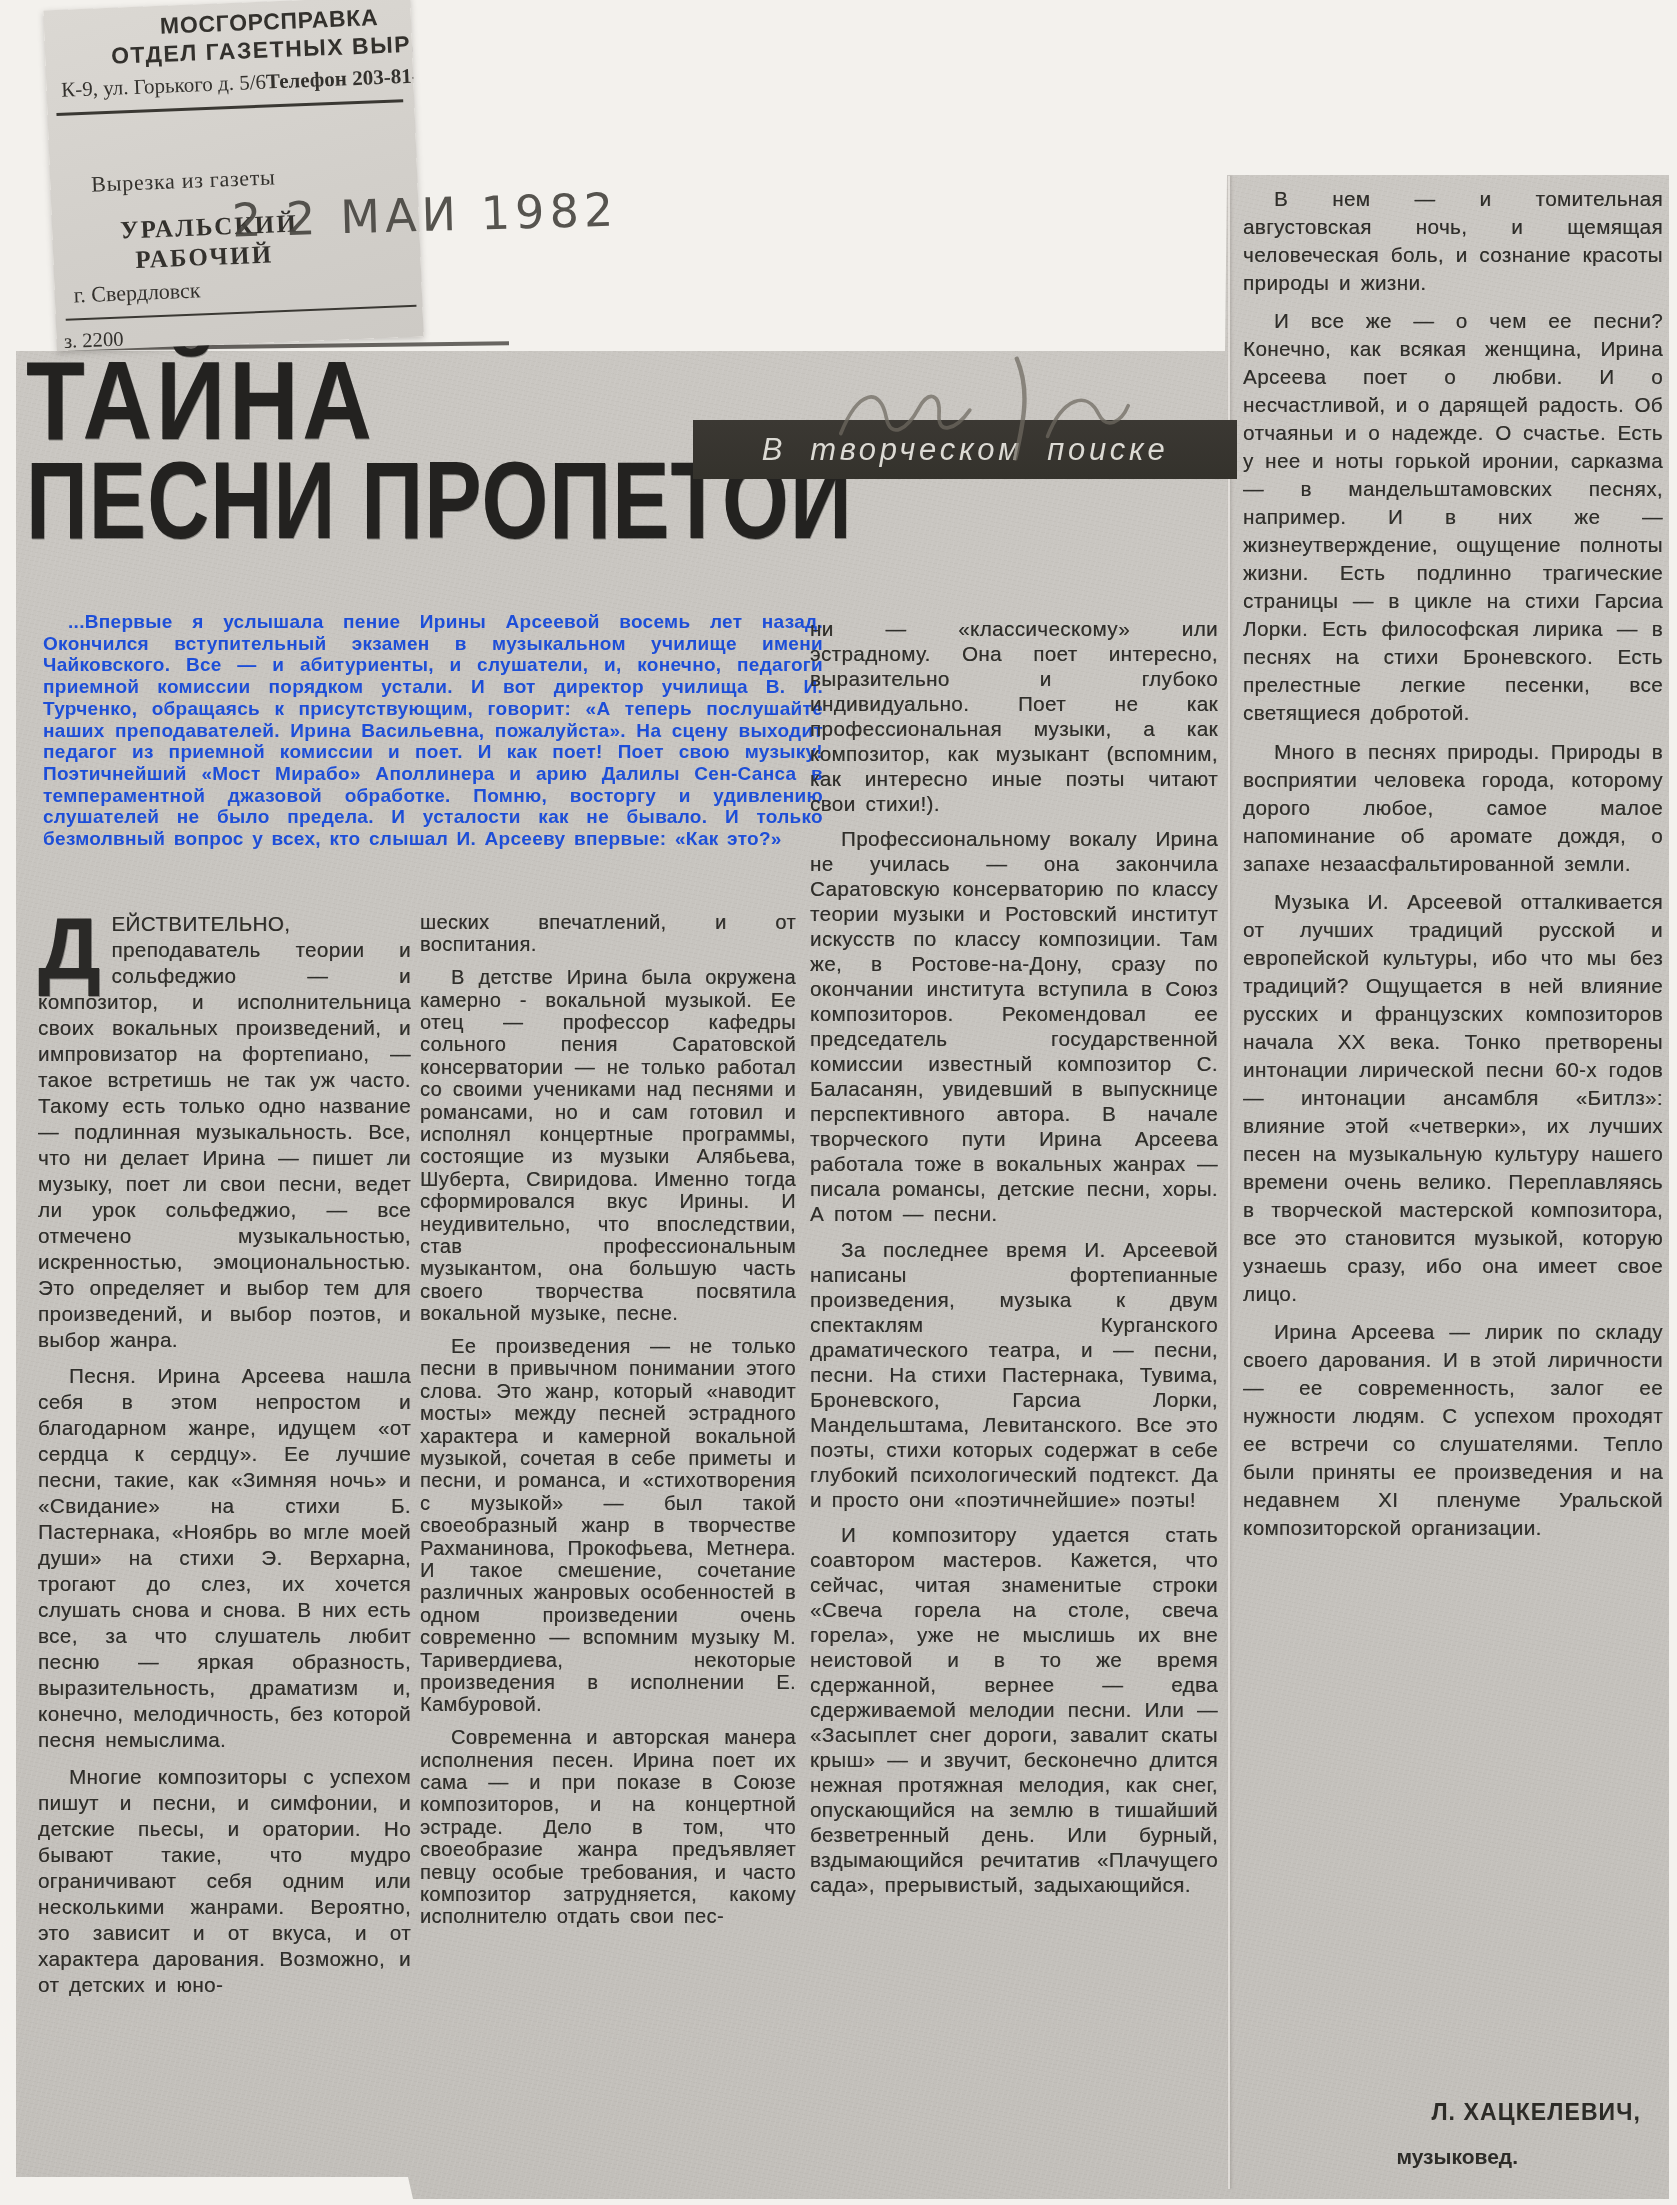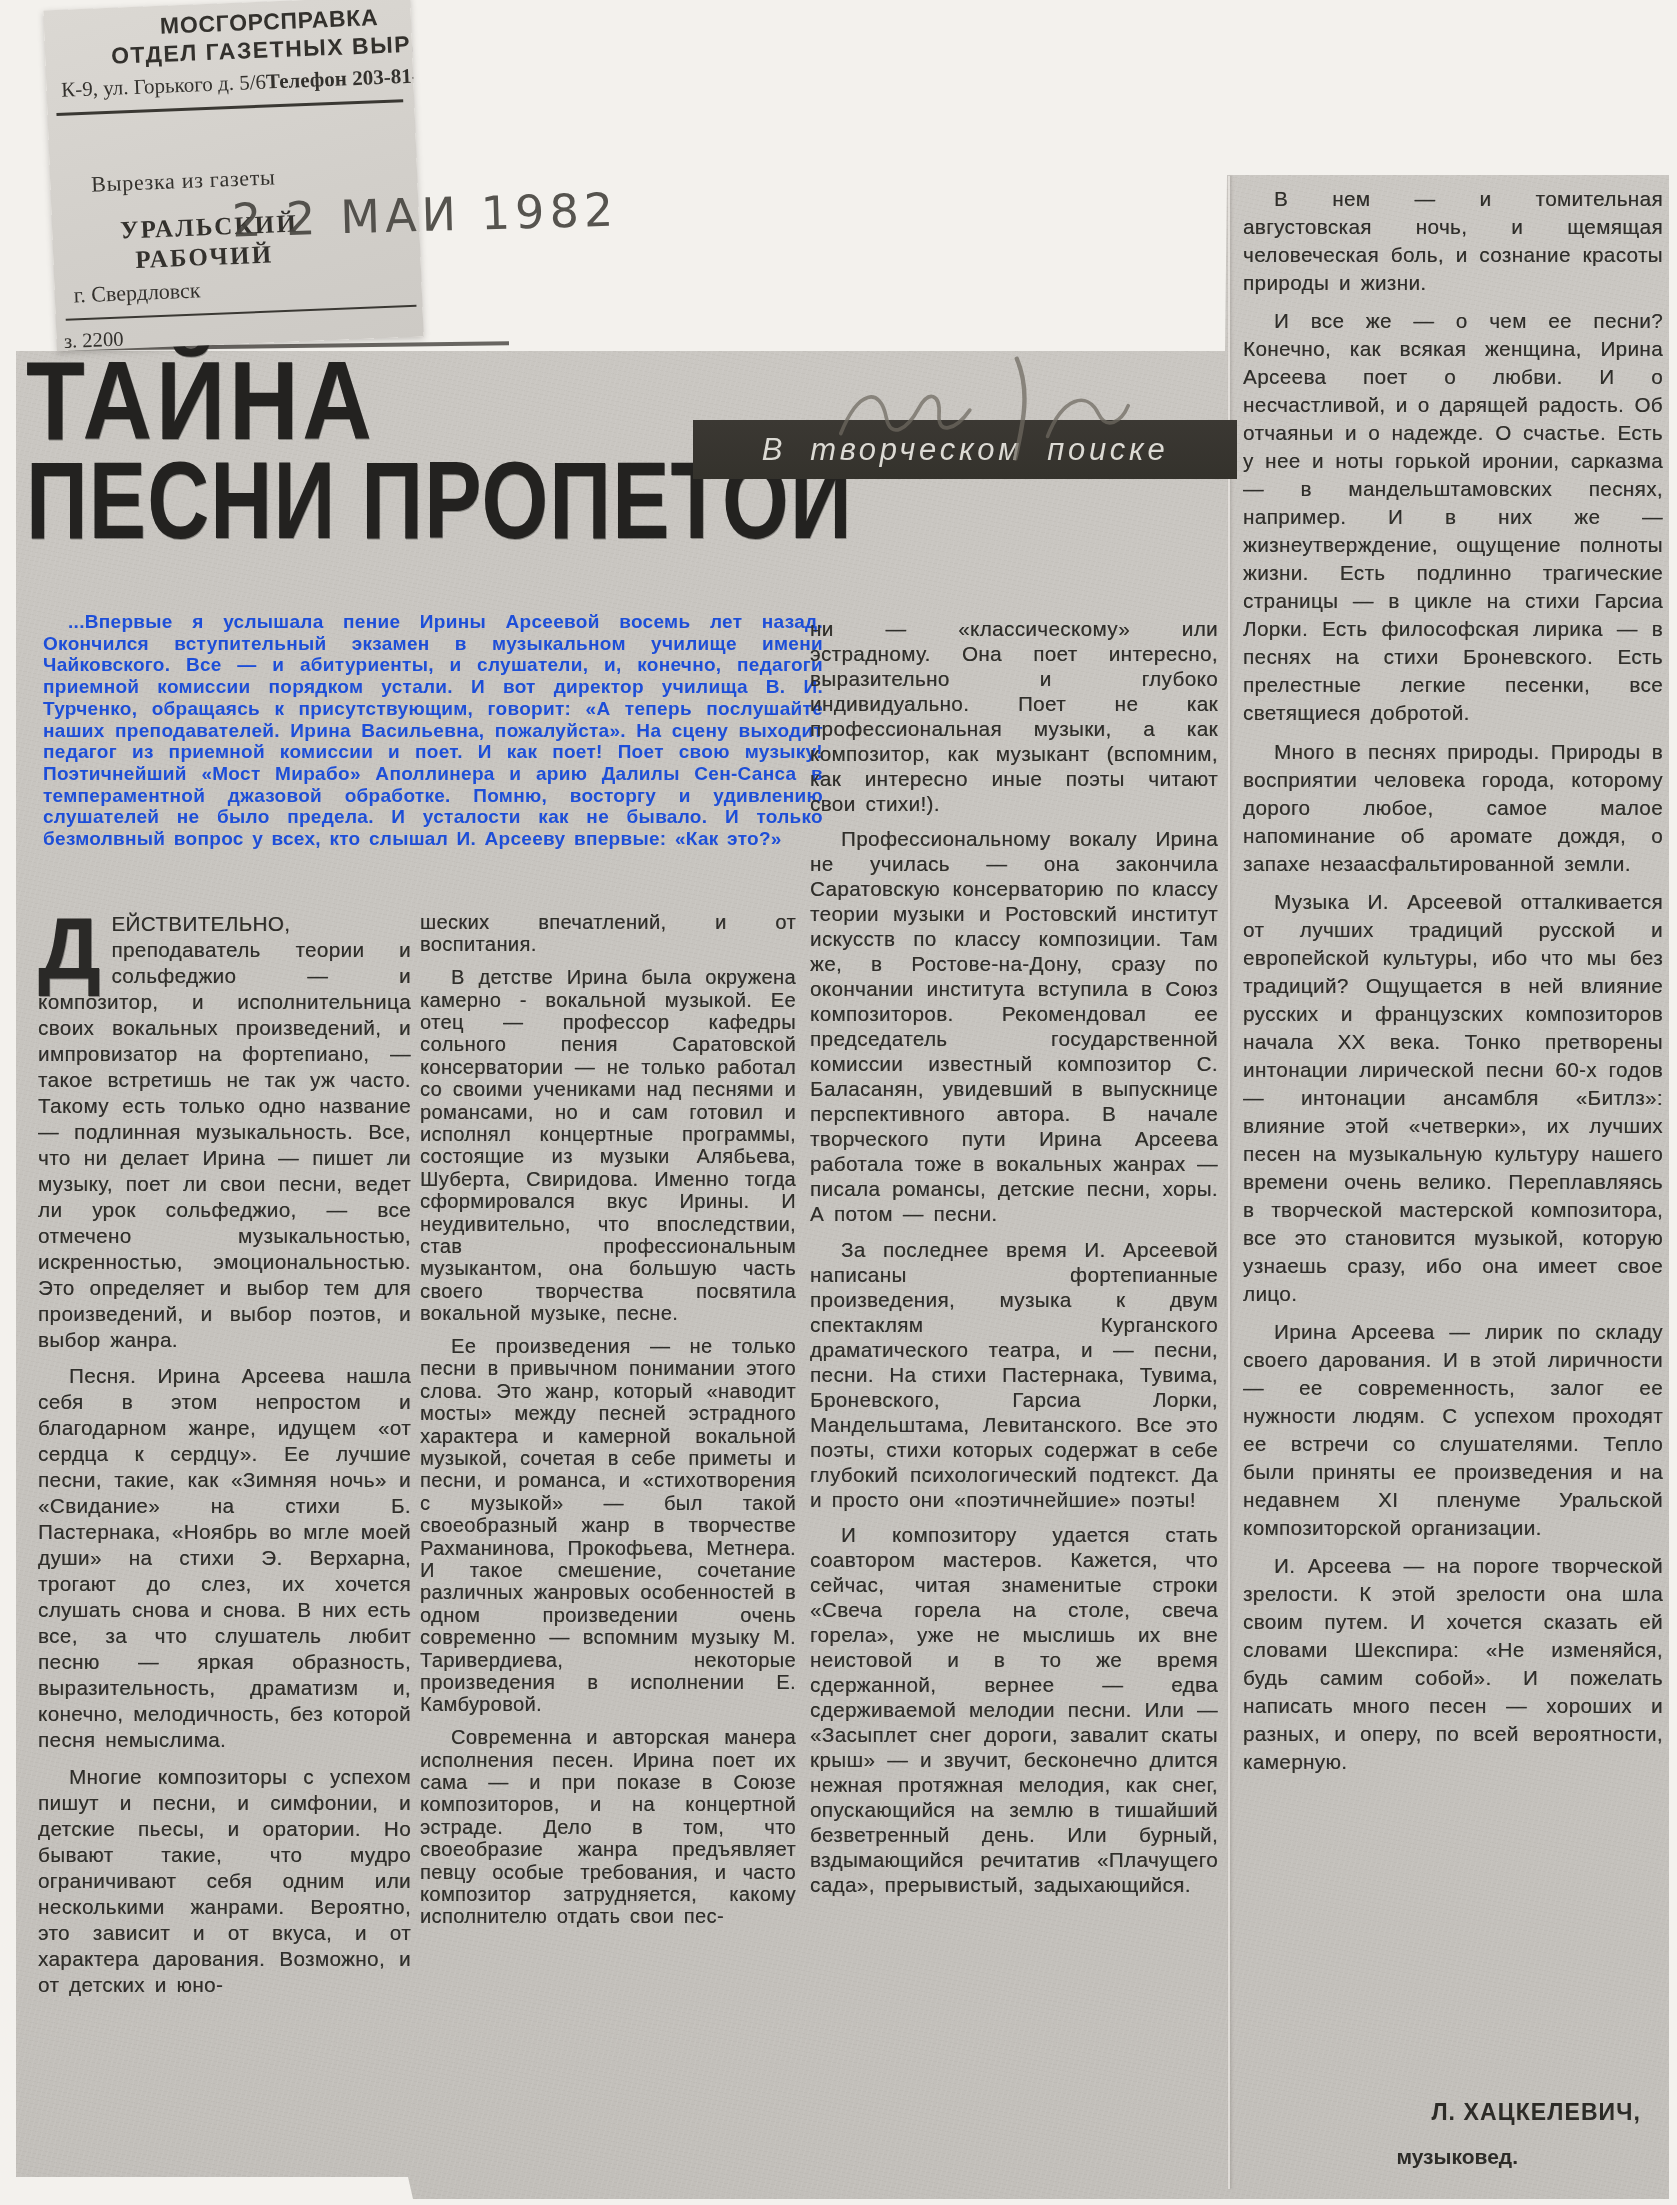--- a/index.html
+++ b/index.html
@@ -164,21 +164,20 @@
     <p>За последнее время И. Арсеевой написаны фортепианные произведения, музыка к двум спектаклям Курганского драматического театра, и — песни, песни. На стихи Пастернака, Тувима, Броневского, Гарсиа Лорки, Мандельштама, Левитанского. Все это поэты, стихи которых содержат в себе глубокий психологический подтекст. Да и просто они «поэтичнейшие» поэты!</p>
     <p>И композитору удается стать соавтором мастеров. Кажется, что сейчас, читая знаменитые строки «Свеча горела на столе, свеча горела», уже не мыслишь их вне неистовой и в то же время сдержанной, вернее — едва сдерживаемой мелодии песни. Или — «Засыплет снег дороги, завалит скаты крыш» — и звучит, бесконечно длится нежная протяжная мелодия, как снег, опускающийся на землю в тишайший безветренный день. Или бурный, вздымающийся речитатив «Плачущего сада», прерывистый, задыхающийся.</p>
   </div>
 
   <div class="col col4">
     <p>В нем — и томительная августовская ночь, и щемящая человеческая боль, и сознание красоты природы и жизни.</p>
     <p>И все же — о чем ее песни? Конечно, как всякая женщина, Ирина Арсеева поет о любви. И о несчастливой, и о дарящей радость. Об отчаяньи и о надежде. О счастье. Есть у нее и ноты горькой иронии, сарказма — в мандельштамовских песнях, например. И в них же — жизнеутверждение, ощущение полноты жизни. Есть подлинно трагические страницы — в цикле на стихи Гарсиа Лорки. Есть философская лирика — в песнях на стихи Броневского. Есть прелестные легкие песенки, все светящиеся добротой.</p>
     <p>Много в песнях природы. Природы в восприятии человека города, которому дорого любое, самое малое напоминание об аромате дождя, о запахе незаасфальтированной земли.</p>
     <p>Музыка И. Арсеевой отталкивается от лучших традиций русской и европейской культуры, ибо что мы без традиций? Ощущается в ней влияние русских и французских композиторов начала XX века. Тонко претворены интонации лирической песни 60-х годов— интонации ансамбля «Битлз»: влияние этой «четверки», их лучших песен на музыкальную культуру нашего времени очень велико. Переплавляясь в творческой мастерской композитора, все это становится музыкой, которую узнаешь сразу, ибо она имеет свое лицо.</p>
     <p>Ирина Арсеева — лирик по складу своего дарования. И в этой лиричности — ее современность, залог ее нужности людям. С успехом проходят ее встречи со слушателями. Тепло были приняты ее произведения и на недавнем XI пленуме Уральской композиторской организации.</p>
-    <p>И. Арсеева — на пороге творческой зрелости. К этой зрелости она шла своим путем. И хочется сказать ей словами Шекспира: «Не изменяйся, будь самим собой». И пожелать написать много песен — хороших и разных, и оперу, по всей вероятности, камерную.</p>
   </div>
 
   <div class="signature">
     <div class="sig-name">Л. ХАЦКЕЛЕВИЧ,</div>
     <div class="sig-title">музыковед.</div>
   </div>
 
 </div>
 
 

